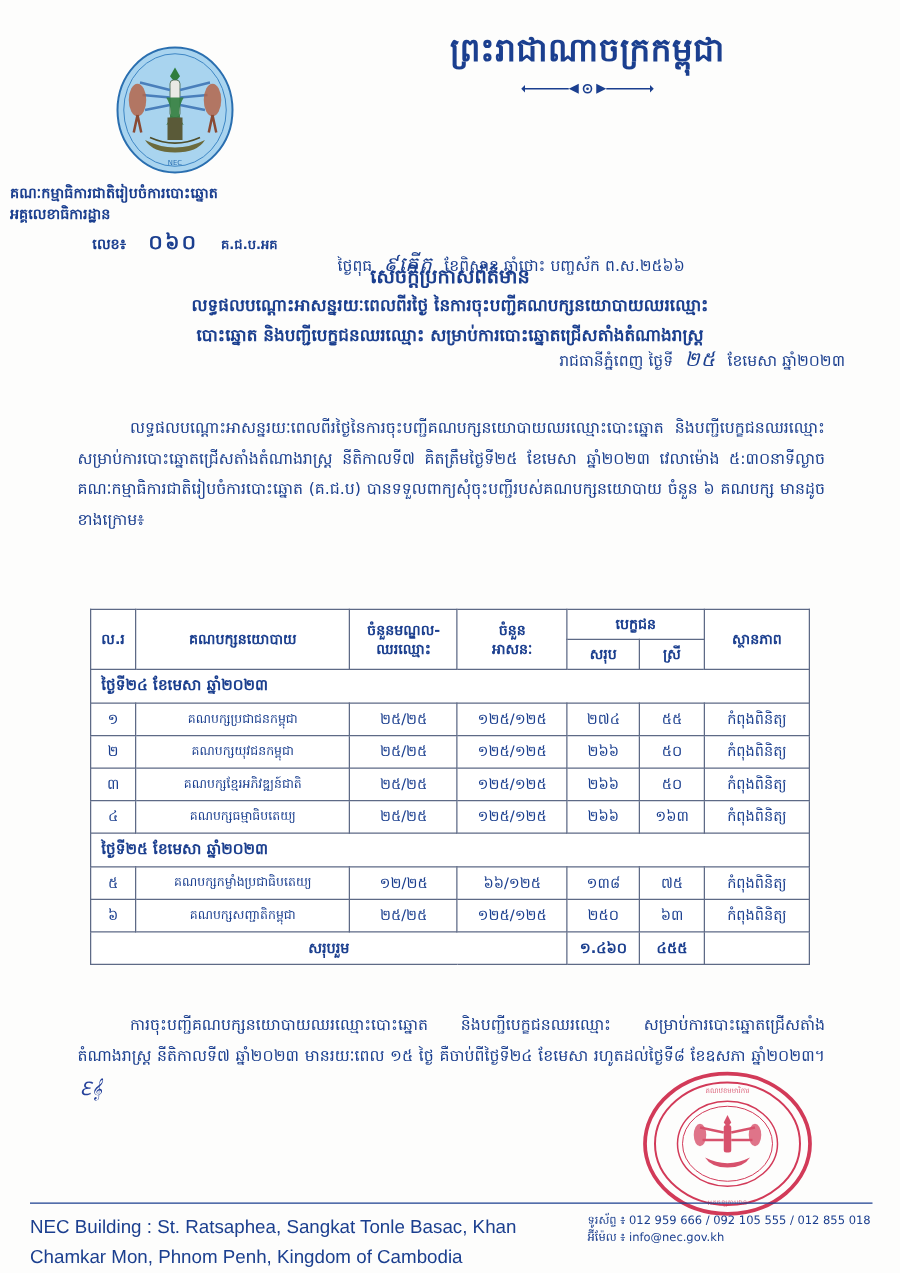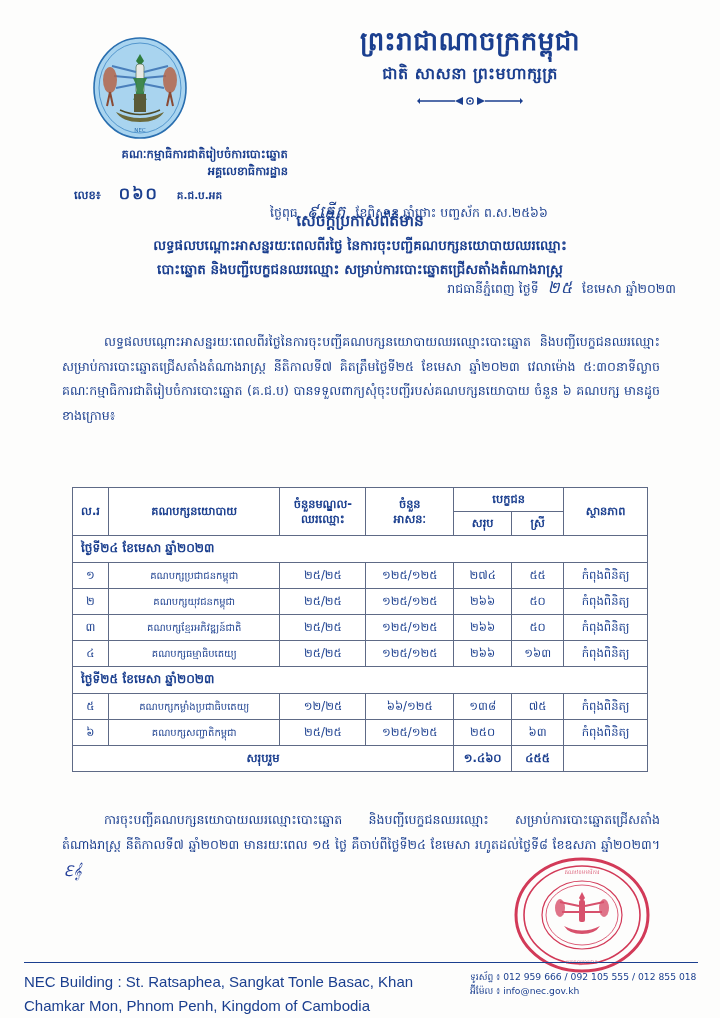--- a/index.html
+++ b/index.html
@@ -33,21 +33,21 @@
     width: 108px; height: 112px;
   }
   .emblem {
     width: 108px; height: 112px;
     display: block;
   }
   .org-block {
     position: absolute;
     left: 8px; top: 124px;
     width: 280px;
-    text-align: right;
+    text-align: left;
     color: #1b3f8f;
     line-height: 1.45;
   }
   .org-line1 {
     font-size: 11.5px;
     font-weight: bold;
     letter-spacing: .1px;
   }
   .org-line2 {
     font-size: 11.5px;
@@ -283,21 +283,20 @@
       <div class="org-line2">អគ្គលេខាធិការដ្ឋាន</div>
       <div class="org-no">
         <span>លេខ៖</span>
         <span class="num">០៦០</span>
         <span class="suffix">គ.ជ.ប.អគ</span>
       </div>
     </div>
 
     <div class="kingdom">
       <div class="kingdom-title">ព្រះរាជាណាចក្រកម្ពុជា</div>
-      <div class="kingdom-motto">ជាតិ សាសនា ព្រះមហាក្សត្រ</div>
       <svg class="divider-orn" viewBox="0 0 110 12" xmlns="http://www.w3.org/2000/svg">
         <path d="M4 6 L40 6 M70 6 L106 6" stroke="#1b3f8f" stroke-width="1.3"></path>
         <path d="M40 6 l8 -4 l0 8 z" fill="#1b3f8f"></path>
         <path d="M70 6 l-8 -4 l0 8 z" fill="#1b3f8f"></path>
         <circle cx="55" cy="6" r="3.2" fill="none" stroke="#1b3f8f" stroke-width="1.3"></circle>
         <circle cx="55" cy="6" r="1.1" fill="#1b3f8f"></circle>
         <path d="M2 6 l3 -3 l0 6 z" fill="#1b3f8f"></path>
         <path d="M108 6 l-3 -3 l0 6 z" fill="#1b3f8f"></path>
       </svg>
     </div>

